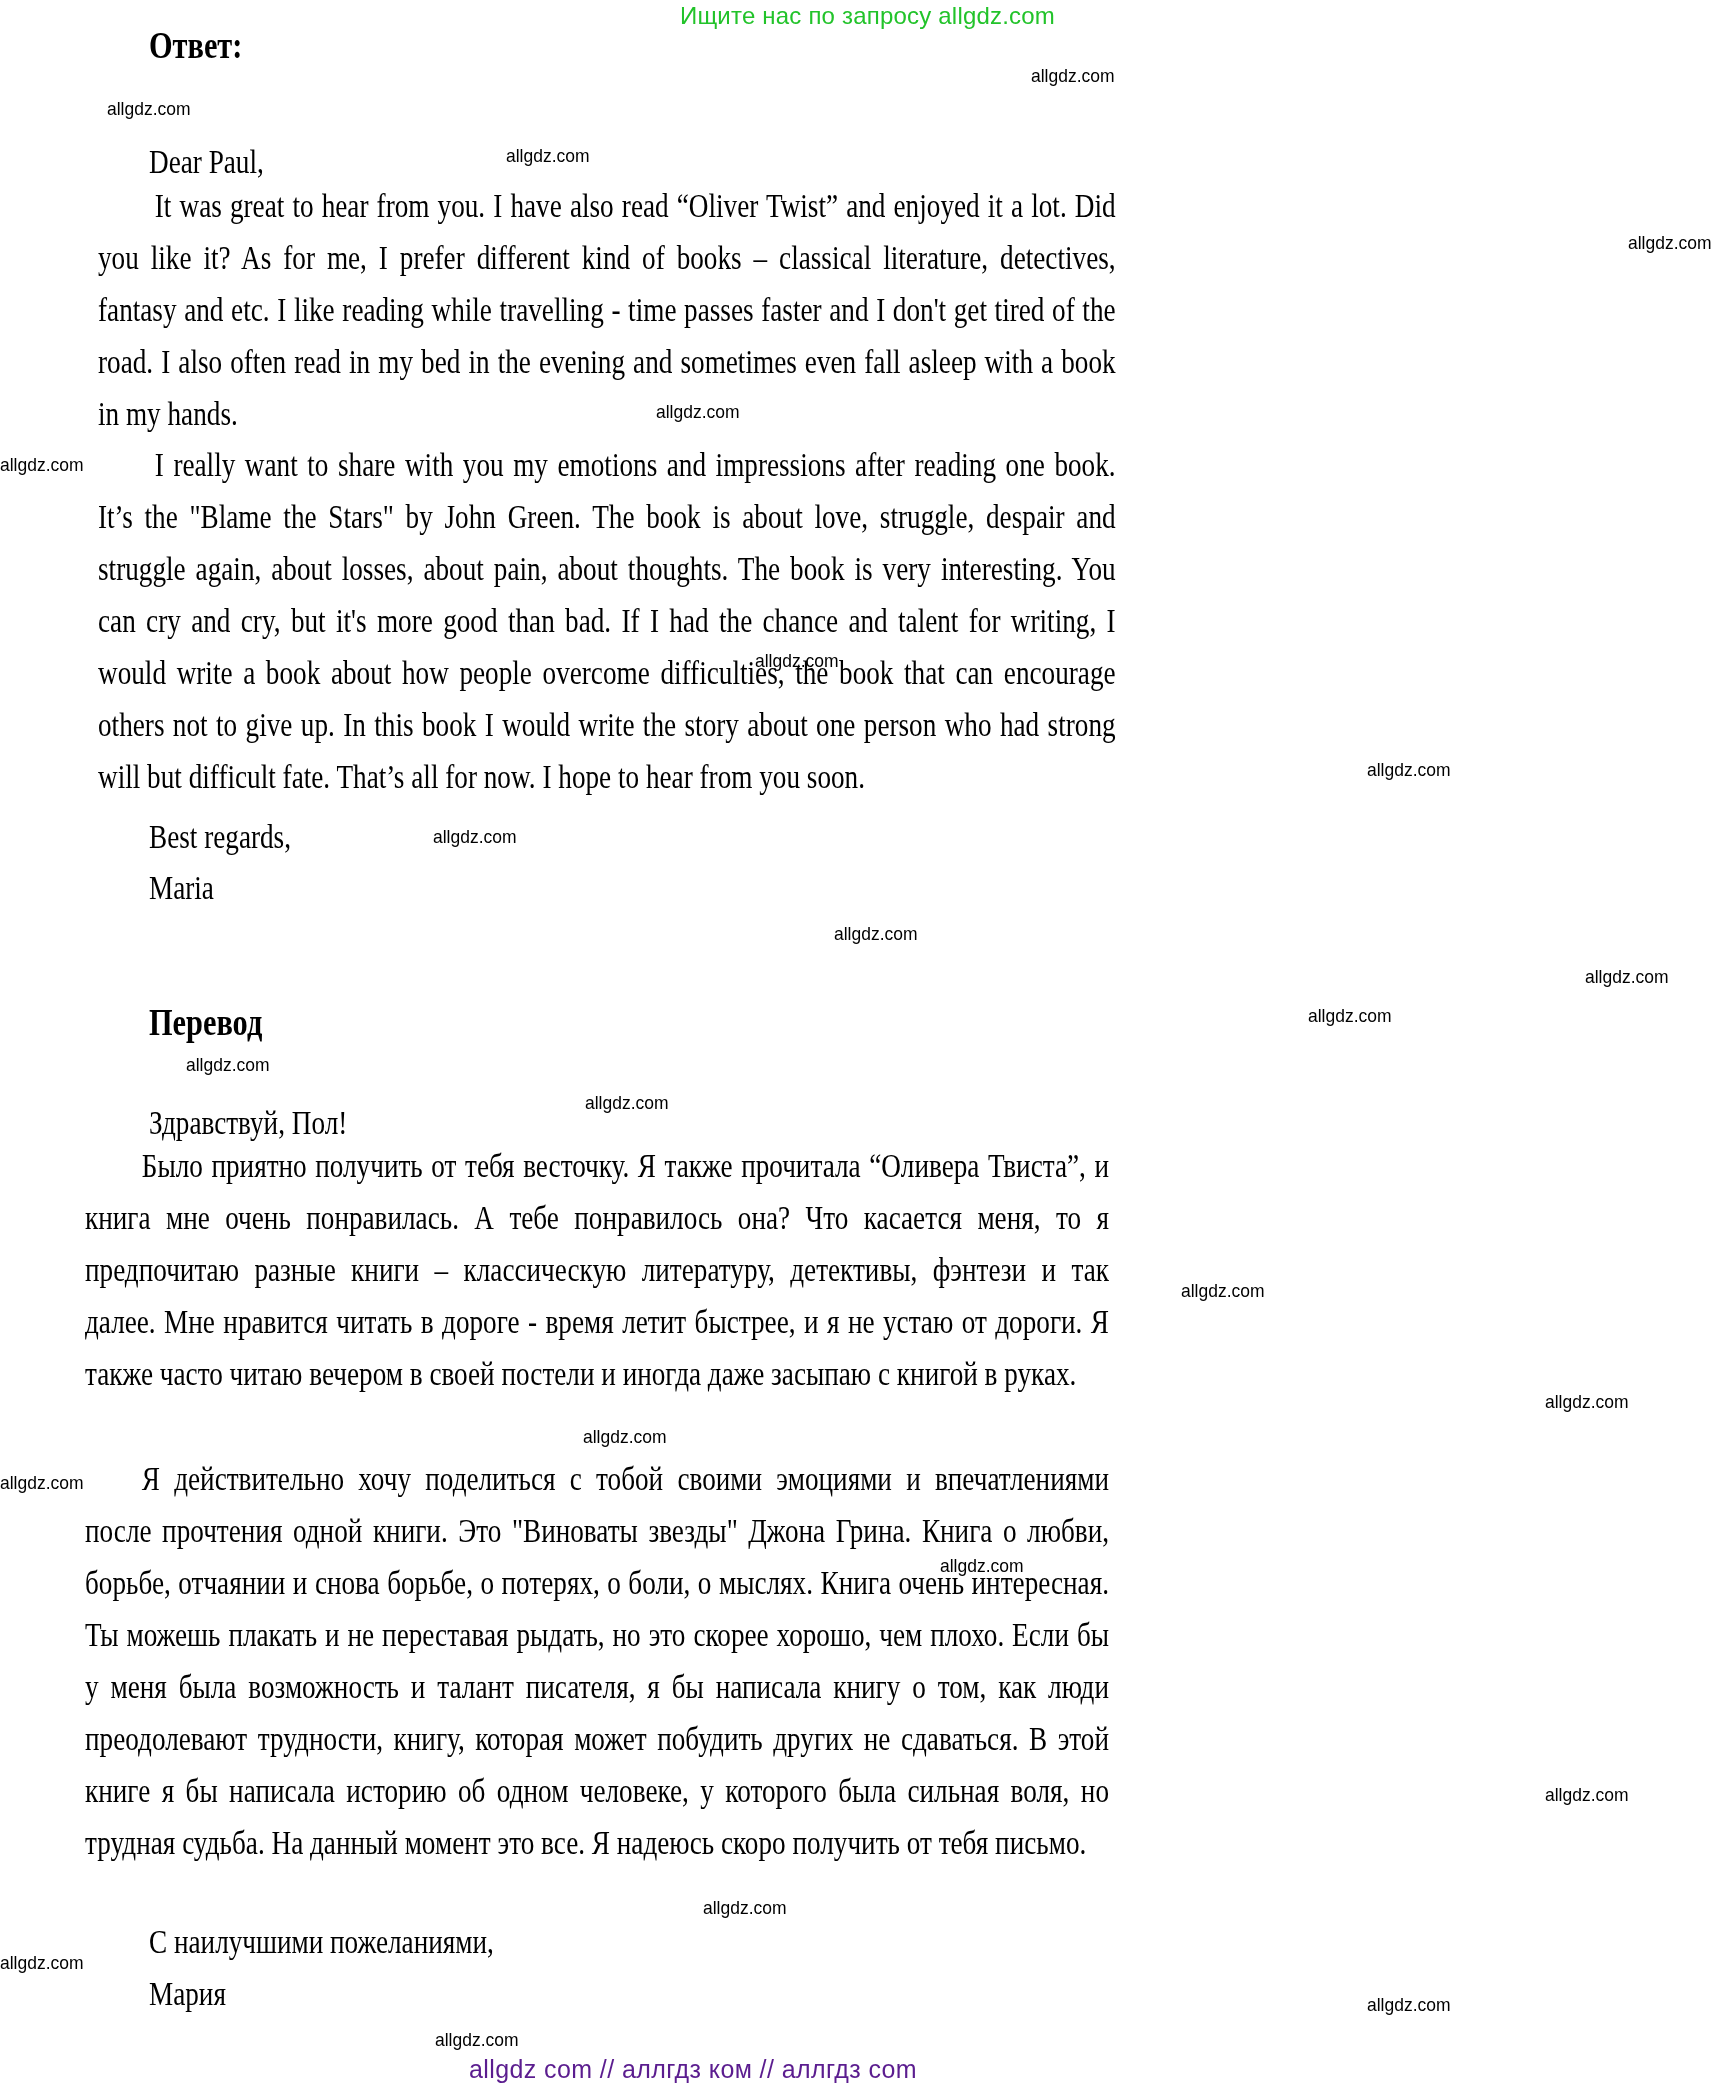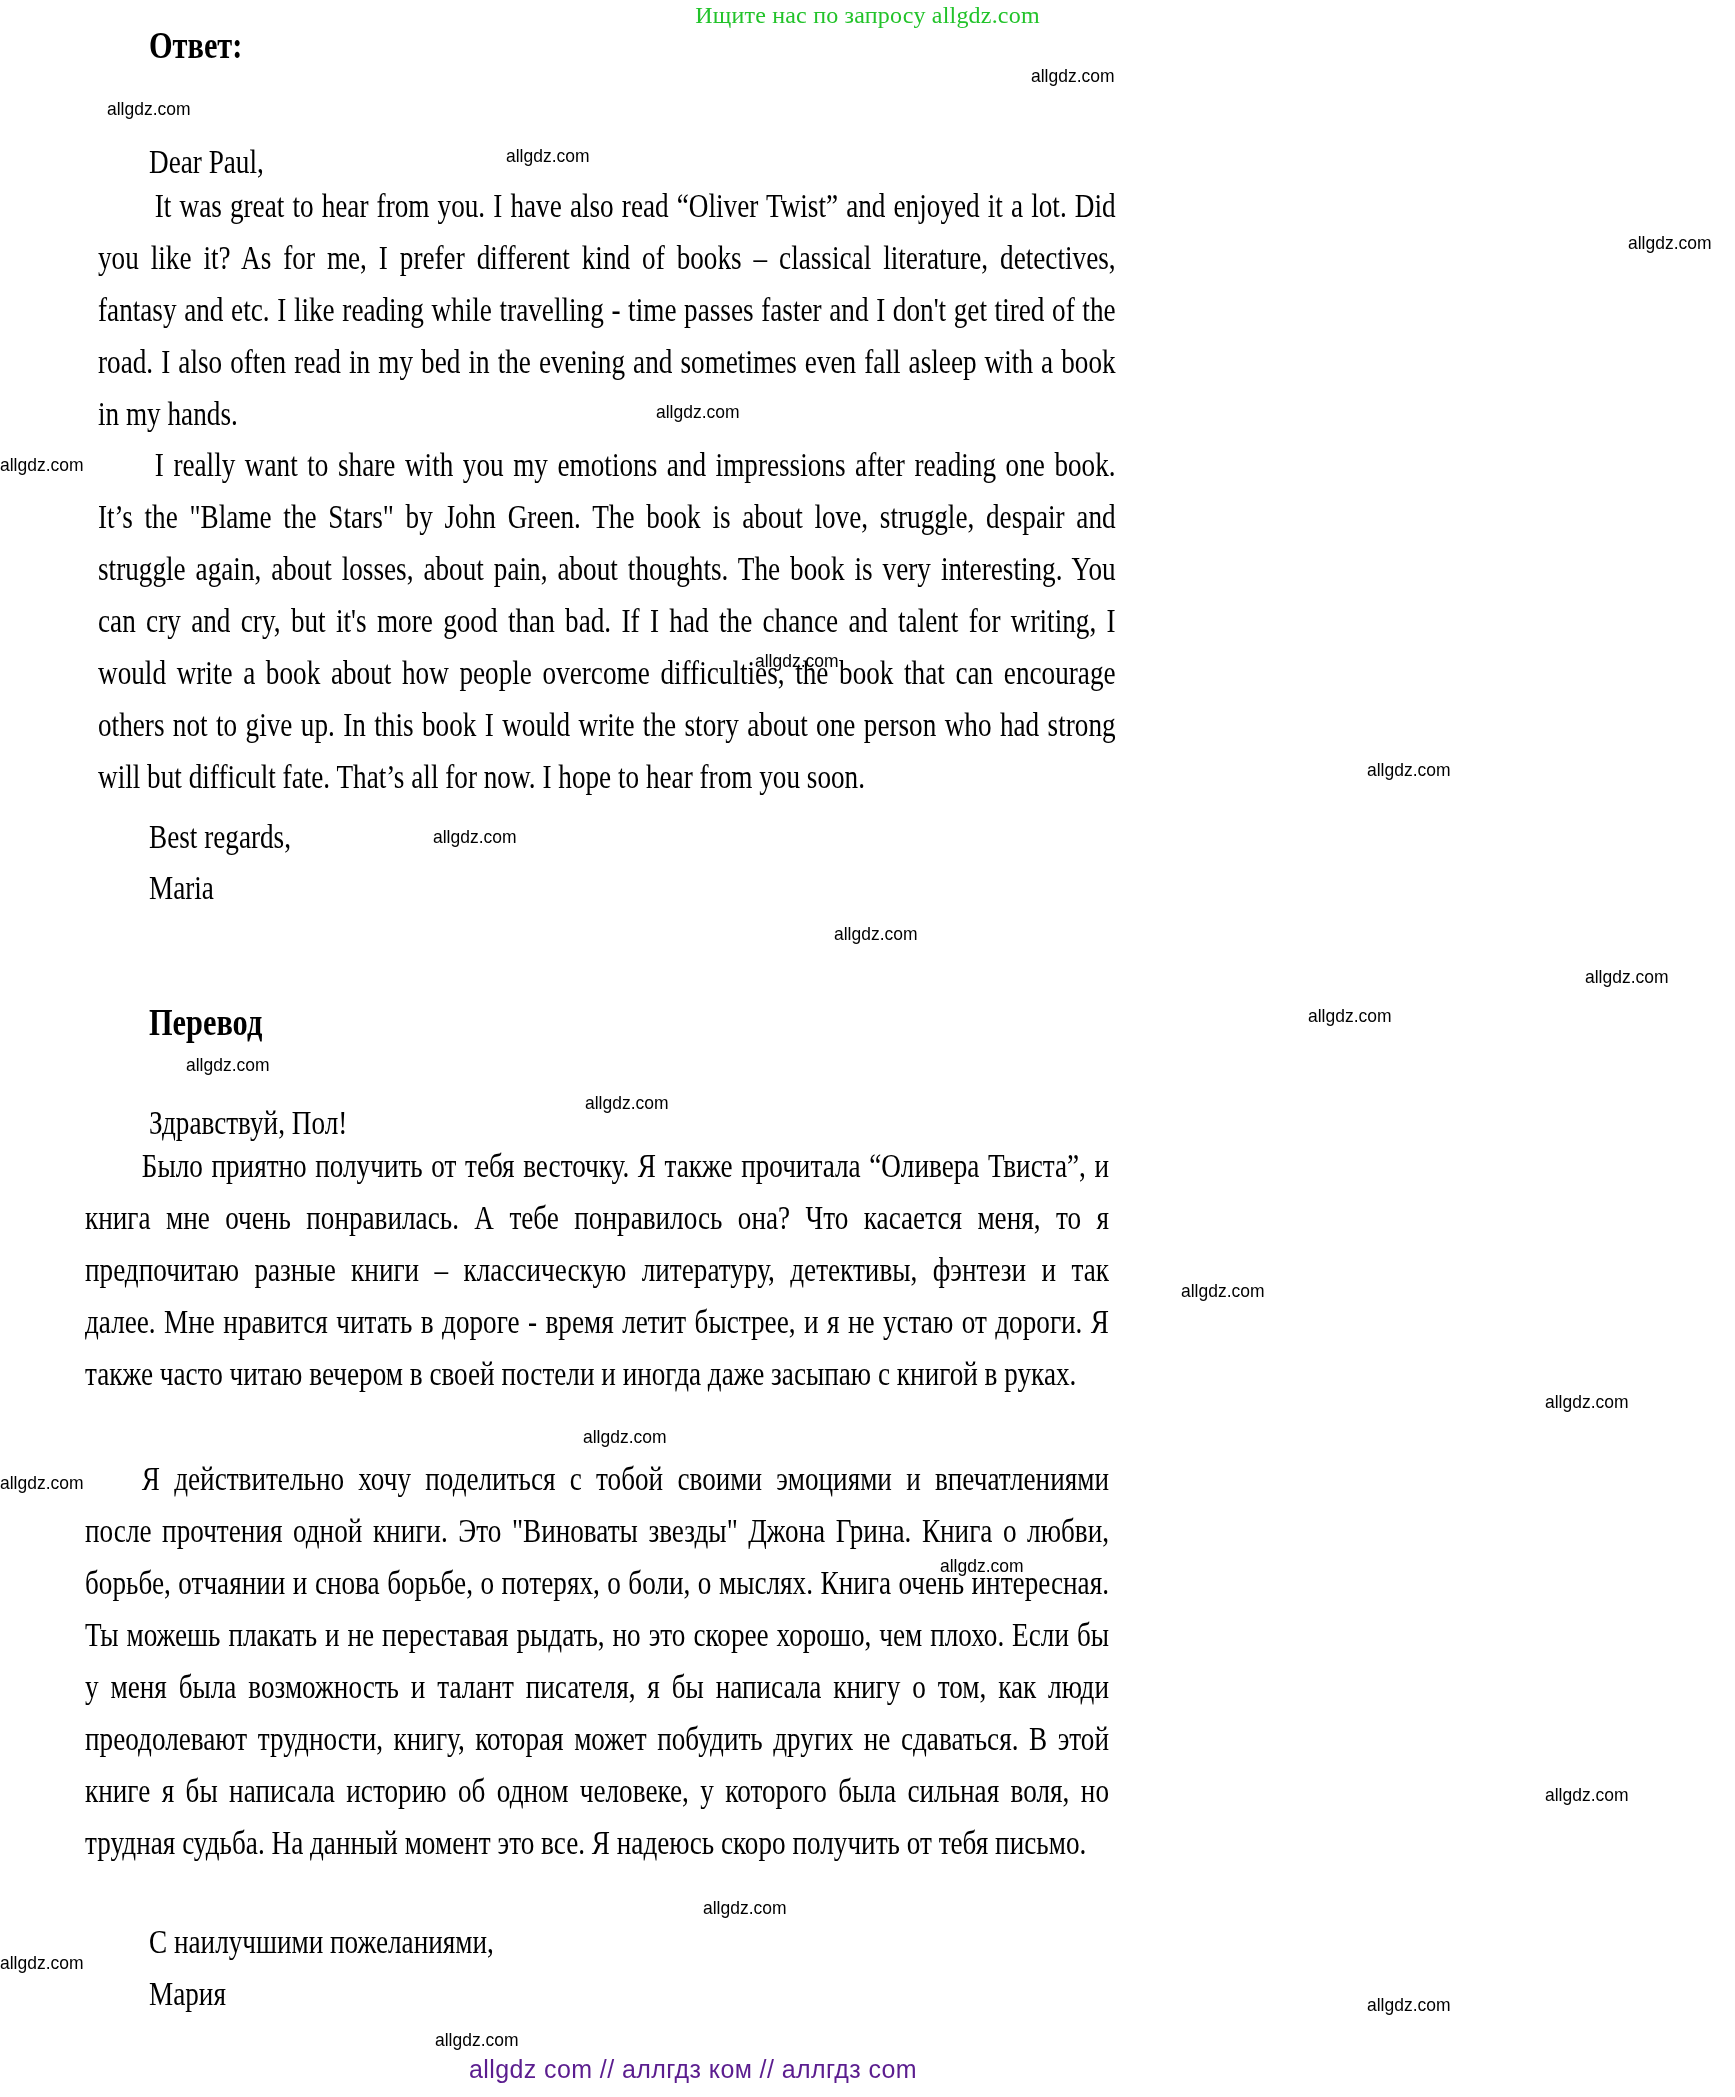--- a/index.html
+++ b/index.html
@@ -17,21 +17,21 @@
     color: #000000;
   }
 
   
   .top-banner {
     position: absolute;
     top: 1.6px;
     left: 0;
     width: 1735px;
     text-align: center;
-    font-family: Liberation Serif, serif;
+    font-family: Liberation Sans, sans-serif;
     font-size: 24px;
     color: #22c32a;
     letter-spacing: 0.2px;
     white-space: nowrap;
   }
 
   
   .bottom-banner {
     position: absolute;
     top: 2055px;

